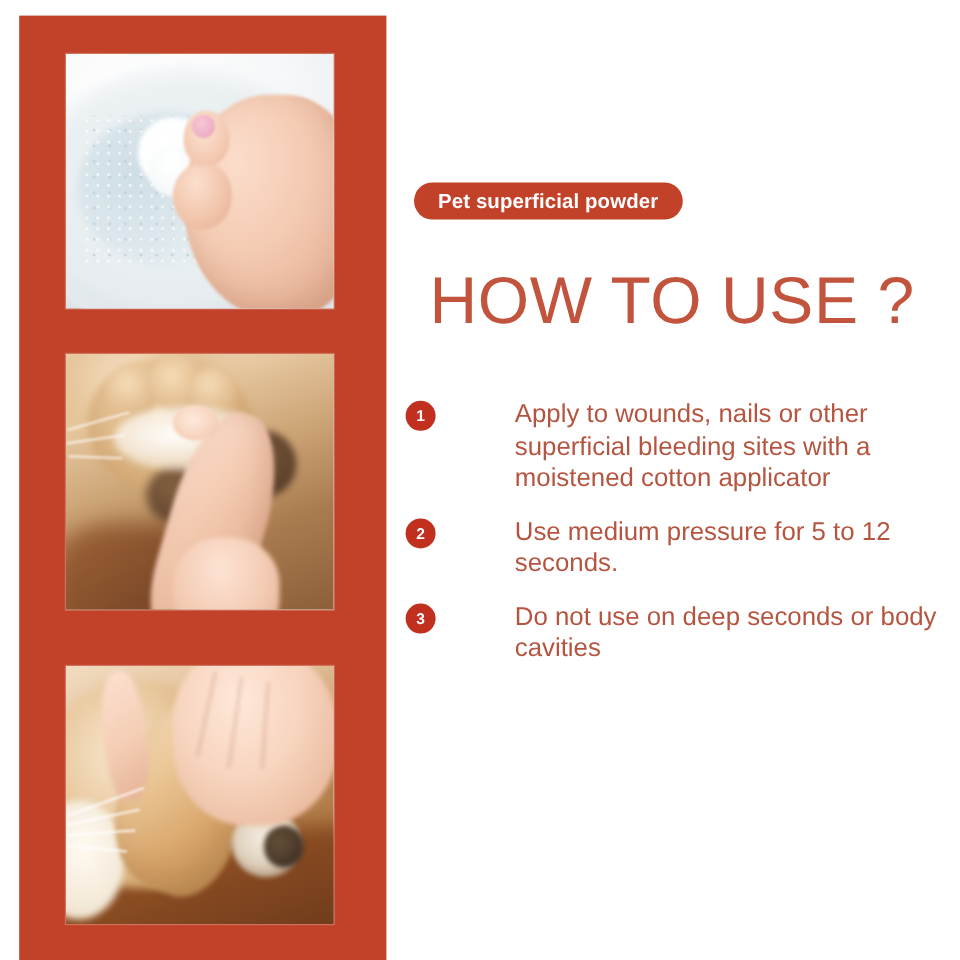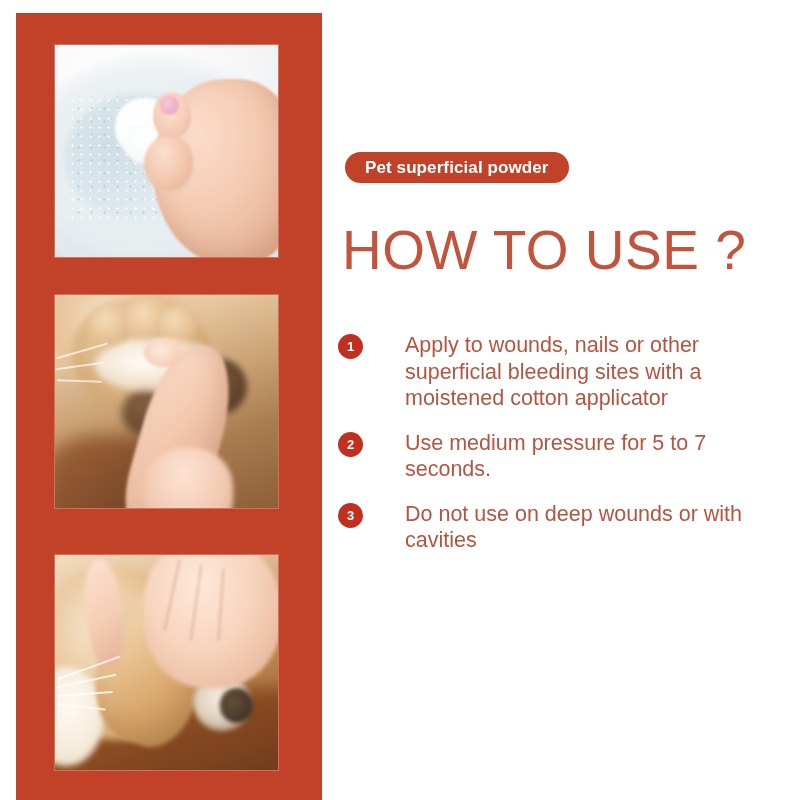--- a/index.html
+++ b/index.html
@@ -354,21 +354,21 @@
     font-size: 17px;
     font-weight: bold;
     letter-spacing: .1px;
     display: flex;
     align-items: center;
     white-space: nowrap;
   }
 
   .headline {
     position: absolute;
-    left: 20px;
+    left: 36px;
     top: 221px;
     color: #C2543D;
     font-size: 55px;
     line-height: 58px;
     font-weight: normal;
     letter-spacing: .5px;
     white-space: nowrap;
   }
 
   .steps {
@@ -390,21 +390,21 @@
     background: #C1301E;
     color: #ffffff;
     font-size: 13px;
     font-weight: bold;
     display: flex;
     align-items: center;
     justify-content: center;
     margin-top: 2px;
   }
   .step-text {
-    margin-left: 42px;
+    margin-left: 66px;
     color: #B5543F;
     font-size: 21.5px;
     line-height: 26.5px;
     max-width: 382px;
   }
   .step.s1 .step-text { max-width: 378px; }
   .step.s2 { margin-top: 6px; }
   .step.s3 { margin-top: 6px; }
   .step.s3 .step-text { max-width: 392px; }
 </style>
@@ -482,24 +482,24 @@
 
     <div class="steps">
 
       <div class="step s1">
         <div class="step-num">1</div>
         <div class="step-text">Apply to wounds, nails or other superficial bleeding sites with a moistened cotton applicator</div>
       </div>
 
       <div class="step s2">
         <div class="step-num">2</div>
-        <div class="step-text">Use medium pressure for 5 to 7 seconds.</div>
+        <div class="step-text">Use medium pressure for 5 to 12 seconds.</div>
       </div>
 
       <div class="step s3">
         <div class="step-num">3</div>
-        <div class="step-text">Do not use on deep wounds or with cavities</div>
+        <div class="step-text">Do not use on deep seconds or body cavities</div>
       </div>
 
     </div>
   </div>
 
 </div>
 
 </body></html>

